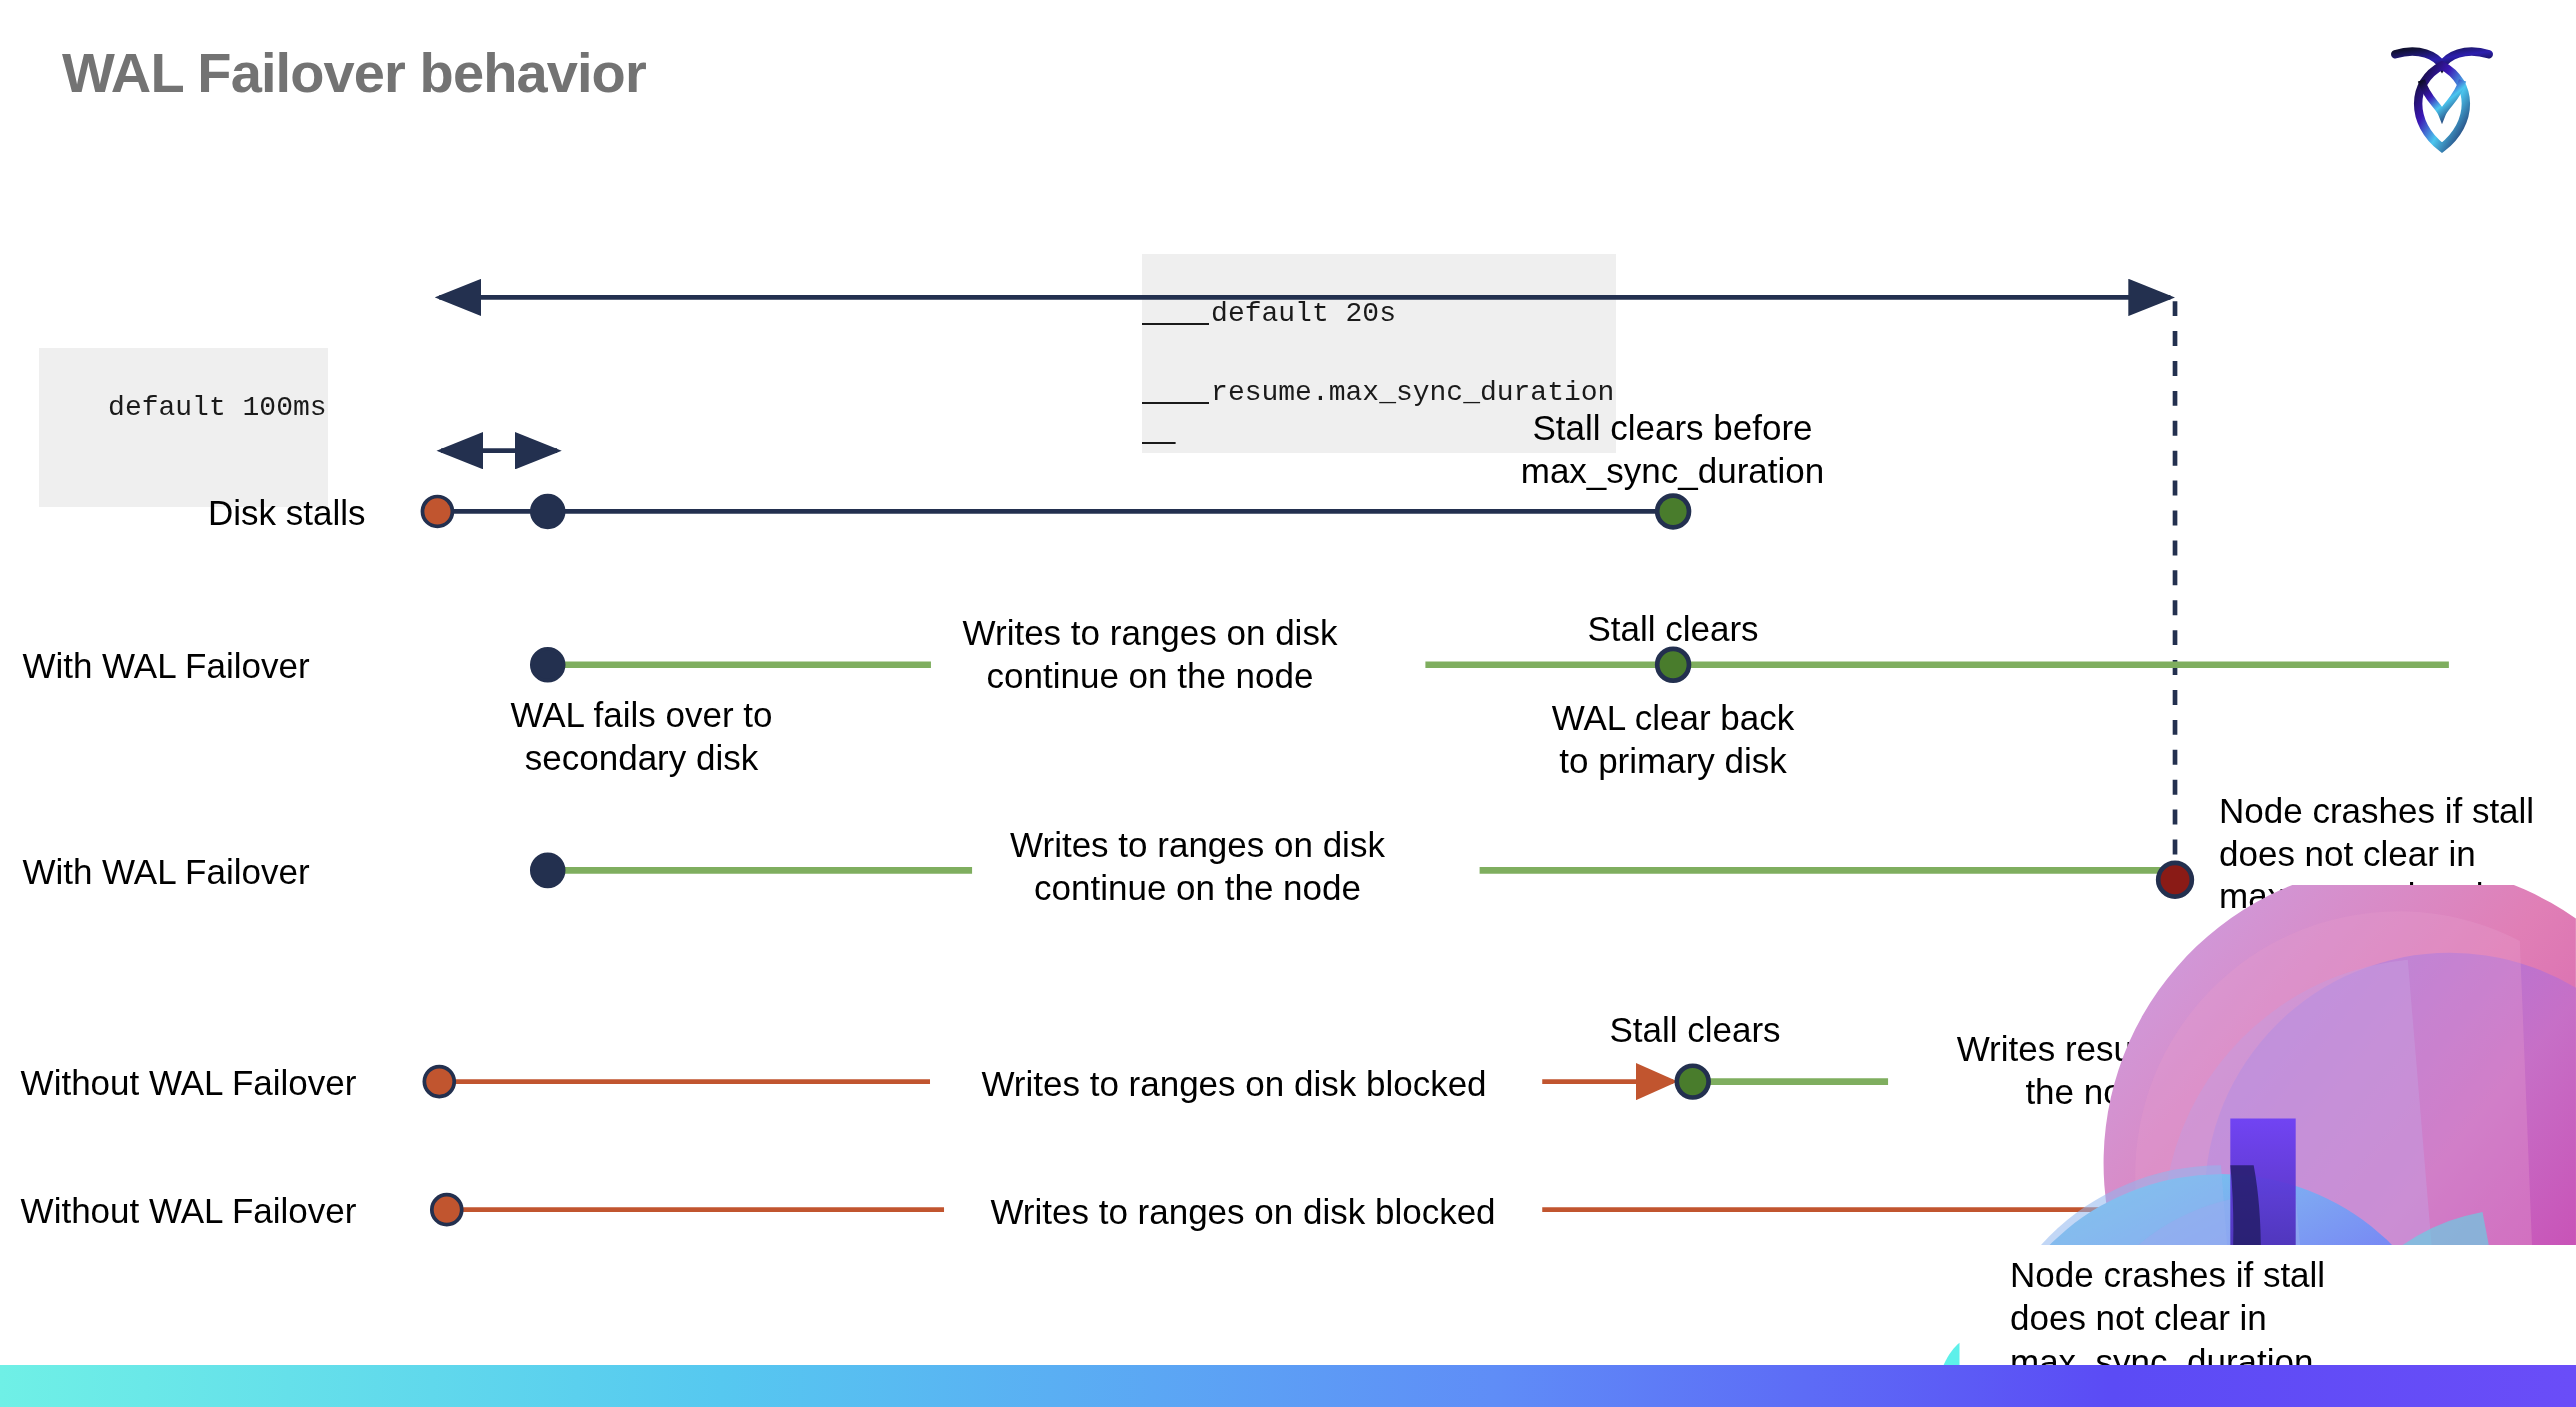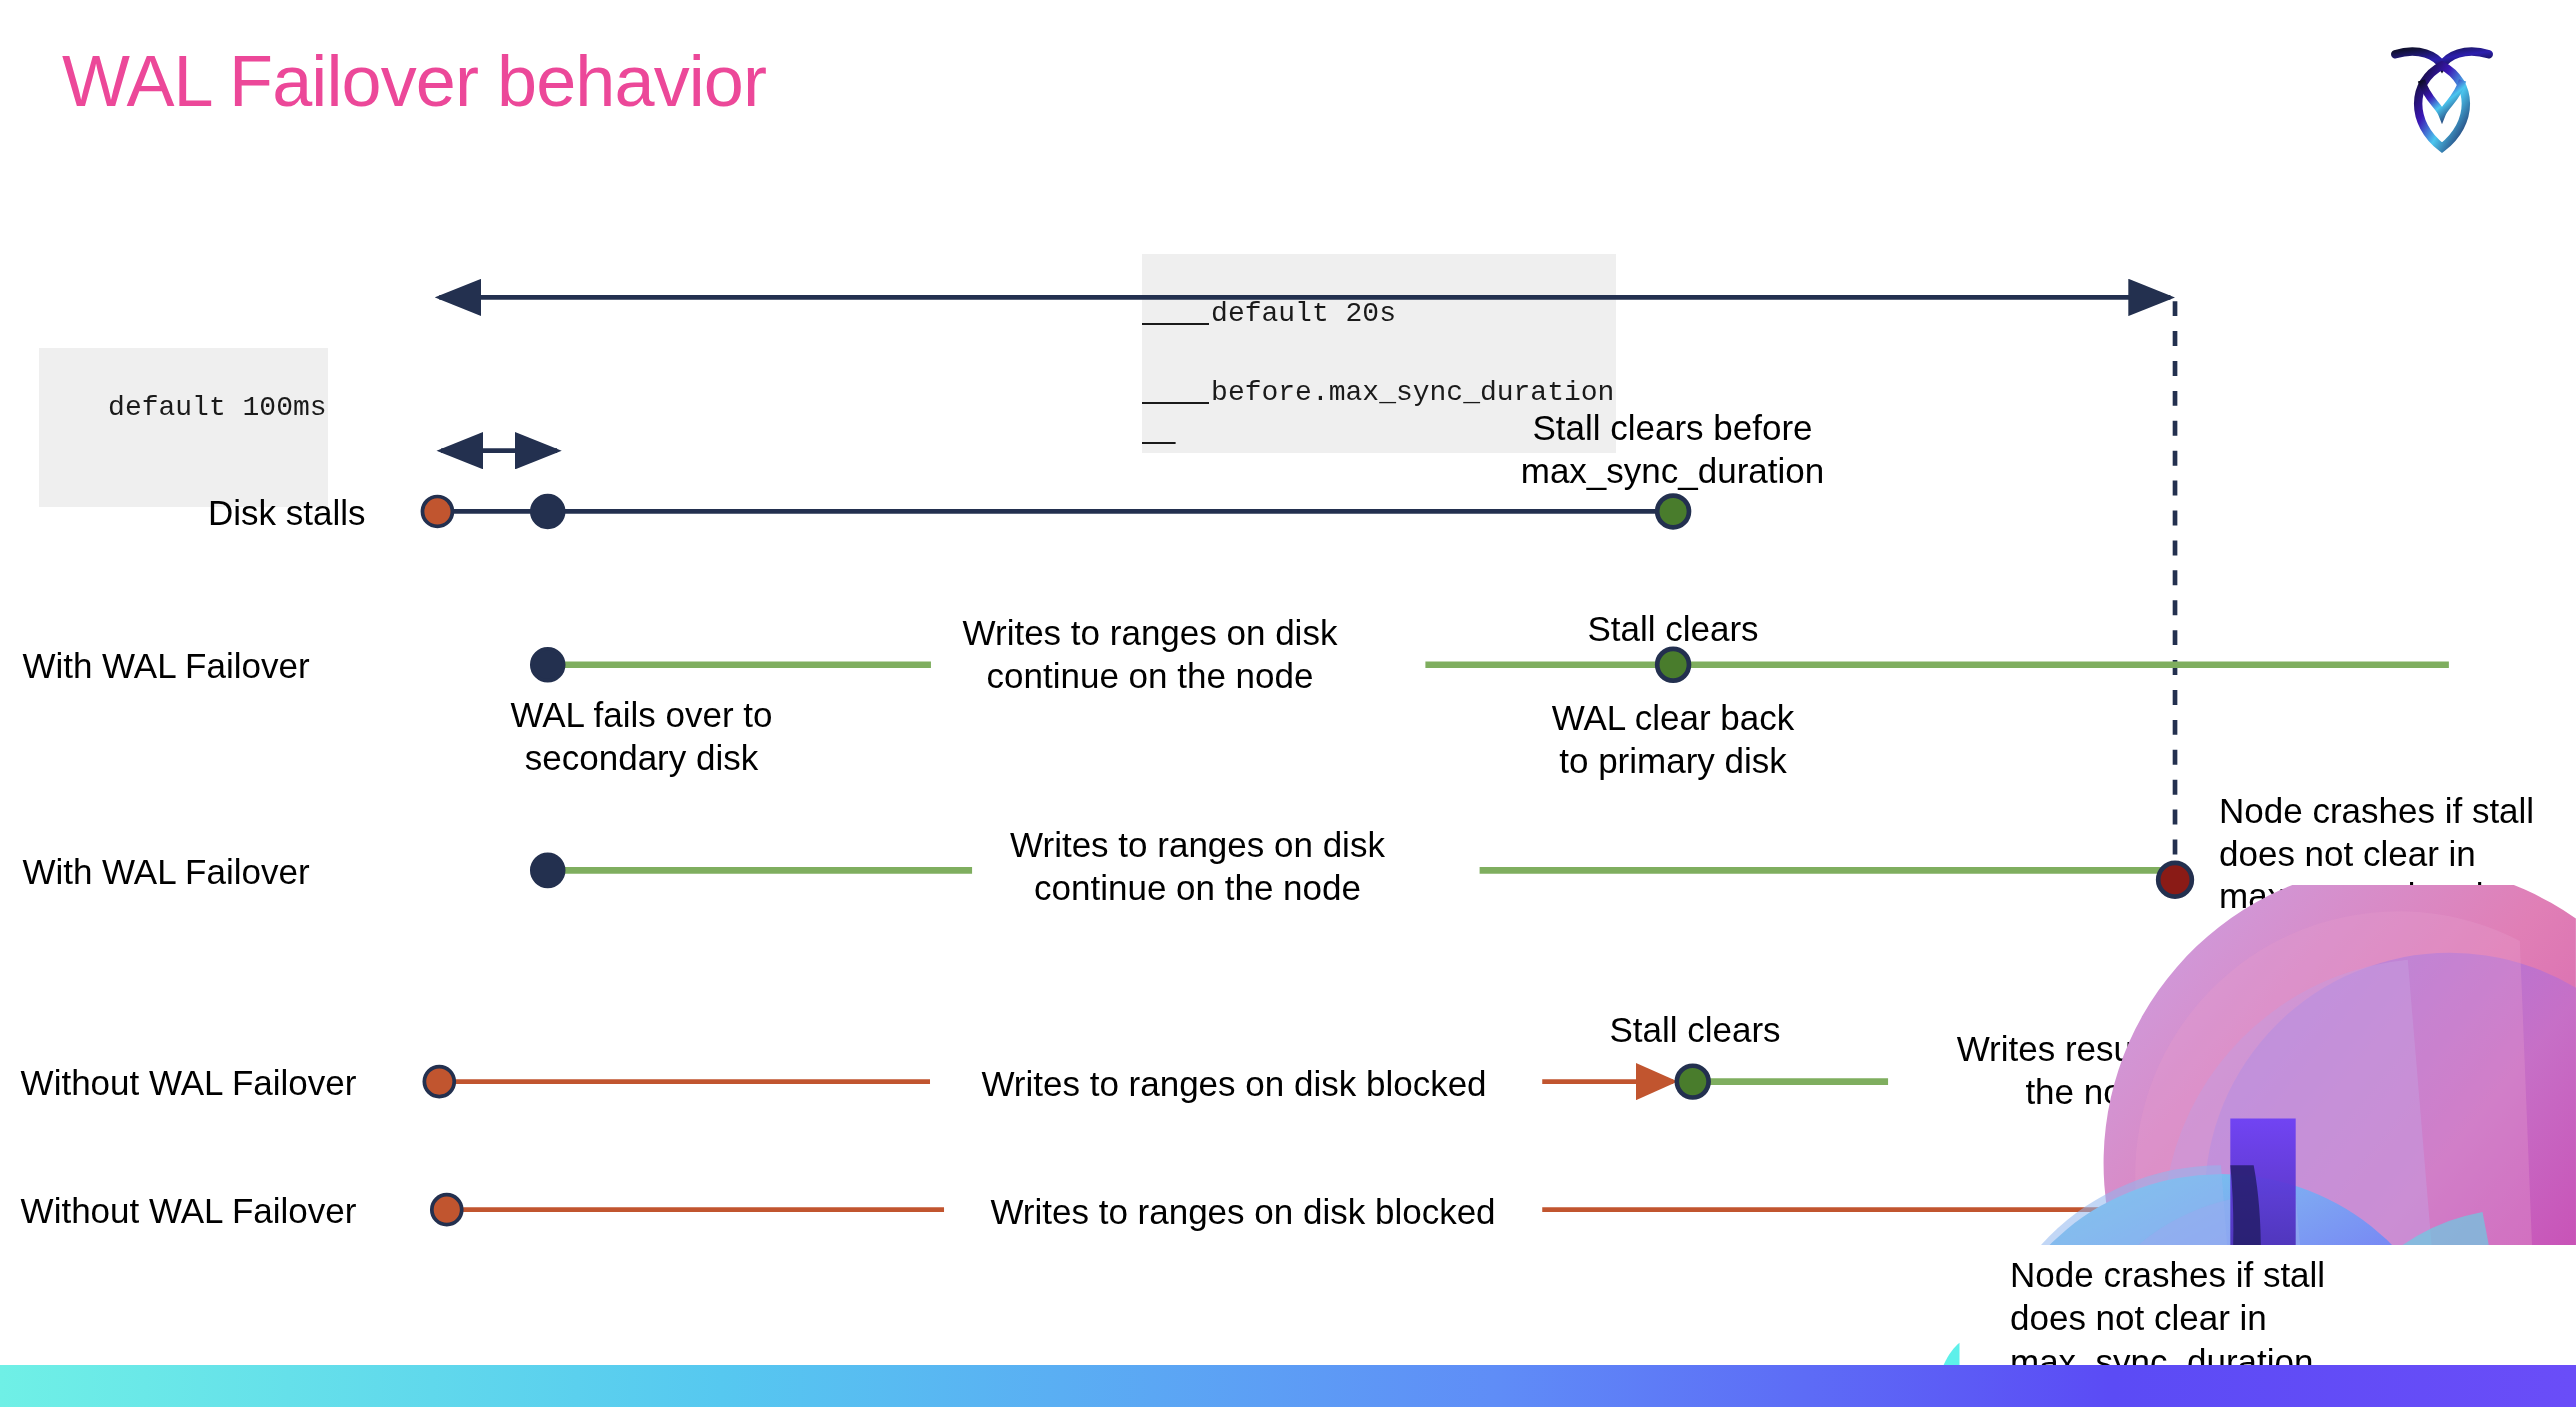--- a/index.html
+++ b/index.html
@@ -8,21 +8,21 @@
     background:#ffffff;
     font-family:"Liberation Sans", sans-serif;
     overflow:hidden;
     position:relative;
   }
   .slide{position:absolute;inset:0;overflow:hidden;background:#fff;}
 
   
   .title{
     position:absolute;left:62px;top:42px;
-    font-size:72px;font-weight:normal;color:#ec4899;
+    font-size:56px;font-weight:bold;color:#737373;
     letter-spacing:-0.9px;line-height:1.1;
   }
 
   
   .logo{position:absolute;left:2382px;top:28px;width:120px;height:131px;}
 
   
   .code{
     position:absolute;
     font-family:"Liberation Mono","DejaVu Sans Mono",monospace;
@@ -81,21 +81,21 @@
       </defs>
       <path d="M14 28 C40 20 58 30 64 40 C70 30 88 20 114 28" fill="none" stroke="url(#lg2)" stroke-width="9" stroke-linecap="round"></path>
       <path d="M64 40 C30 58 30 102 64 128 C98 102 98 58 64 40 Z" fill="none" stroke="url(#lg1)" stroke-width="9"></path>
       <path d="M42 56 C48 76 60 82 64 92 C68 82 80 76 86 56" fill="none" stroke="url(#lg1)" stroke-width="8"></path>
       <path d="M64 92 L64 128" fill="none" stroke="url(#lg1)" stroke-width="8"></path>
     </svg>
   </div>
 
   <div class="code" style="left:1142px;top:254px;text-decoration:underline;">
     <span>default 20s</span><br>
-    <span>before.max_sync_duration</span>
+    <span>resume.max_sync_duration</span>
   </div>
 
   <div class="code" style="left:39px;top:348px;">
     <span>default 100ms</span><br>
   </div>
 
   <svg class="vec" viewBox="0 0 2756 1506">
     <defs>
       <marker id="ah-navy" markerWidth="10" markerHeight="8" refX="9" refY="4" orient="auto" markerUnits="strokeWidth">
         <path d="M0,0 L10,4 L0,8 z" fill="#23304f"></path>

